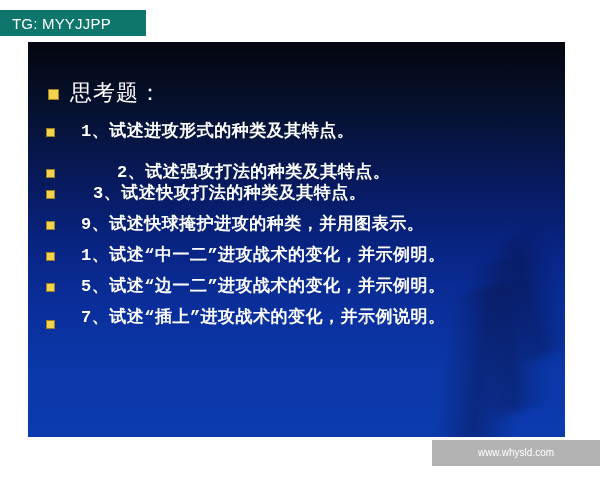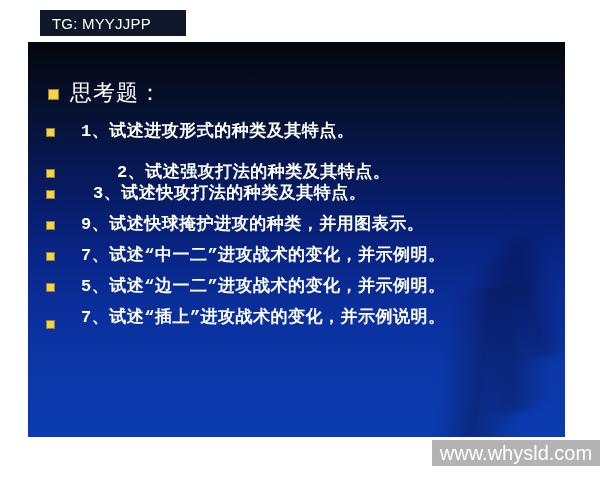--- a/index.html
+++ b/index.html
@@ -15,26 +15,25 @@
     font-family: "Liberation Sans", sans-serif;
   }
 
   
   #tg-chip {
     position: absolute;
     left: 0px;
     top: 10px;
     width: 146px;
     height: 26px;
-    background: #0f172a;
+    background: #0f766e;
     display: flex;
     align-items: center;
     box-sizing: border-box;
     padding-left: 12px;
-    margin-left: 40px;
   }
   #tg-chip .tg-text {
     color: #ffffff;
     font-family: "Liberation Sans", sans-serif;
     font-size: 15px;
     letter-spacing: 0.2px;
     line-height: 1;
     white-space: nowrap;
   }
 
@@ -167,21 +166,21 @@
     height: 26px;
     background: #b3b3b3;
     display: flex;
     align-items: center;
     justify-content: center;
     box-sizing: border-box;
   }
   #watermark .wm-text {
     color: #ffffff;
     font-family: "Liberation Sans", sans-serif;
-    font-size: 20px;
+    font-size: 10px;
     line-height: 1;
     white-space: nowrap;
   }
 </style>
 </head>
 <body>
 
 <div id="tg-chip">
   <span class="tg-text">TG: MYYJJPP</span>
 </div>
@@ -214,21 +213,21 @@
       <span class="txt">3、试述快攻打法的种类及其特点。</span>
     </div>
 
     <div class="bullet-row q-row" id="q-row-3">
       <span class="sq"></span>
       <span class="txt">9、试述快球掩护进攻的种类，并用图表示。</span>
     </div>
 
     <div class="bullet-row q-row" id="q-row-4">
       <span class="sq"></span>
-      <span class="txt">7、试述“中一二”进攻战术的变化，并示例明。</span>
+      <span class="txt">1、试述“中一二”进攻战术的变化，并示例明。</span>
     </div>
 
     <div class="bullet-row q-row" id="q-row-5">
       <span class="sq"></span>
       <span class="txt">5、试述“边一二”进攻战术的变化，并示例明。</span>
     </div>
 
     <div class="bullet-row q-row" id="q-row-6">
       <span class="sq"></span>
       <span class="txt">7、试述“插上”进攻战术的变化，并示例说明。</span>

